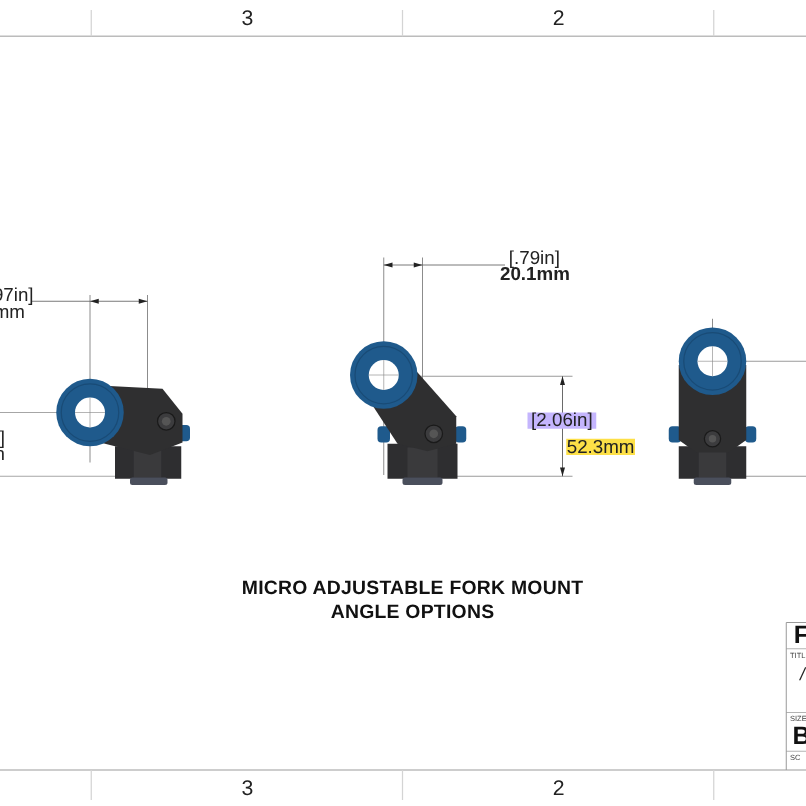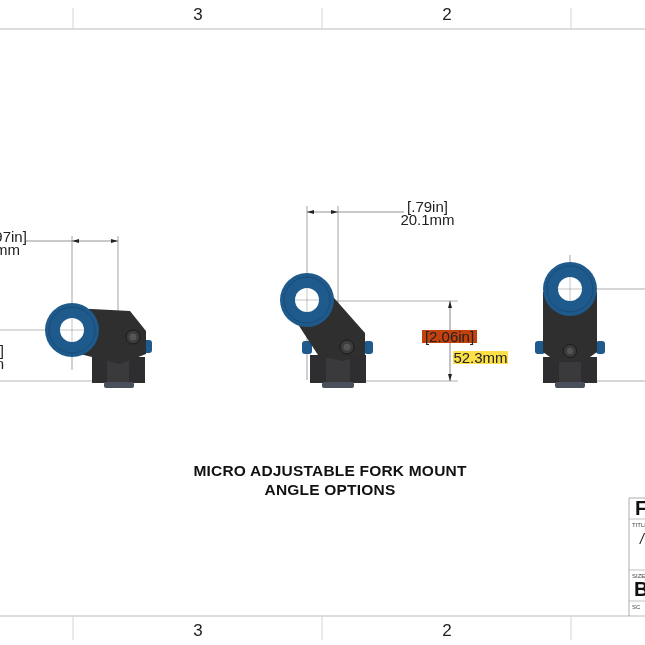--- a/index.html
+++ b/index.html
@@ -124,22 +124,22 @@
 <span class="zone-num" style="left:447px; top:5px;">2</span>
 <span class="zone-num" style="left:198px; top:621px;">3</span>
 <span class="zone-num" style="left:447px; top:621px;">2</span>
 
 <div class="dim" style="left:-14px; top:230px; width:30px; text-align:right;">[.97in]</div>
 <div class="dim" style="left:-14px; top:243px; width:34px; text-align:right;">mm</div>
 <div class="dim" style="left:-6px; top:344px; width:10px; text-align:right;">]</div>
 <div class="dim" style="left:-6px; top:357px; width:10px; text-align:right;">n</div>
 
 <div class="dim" style="left:400px; top:200px; width:55px;">[.79in]</div>
-<div class="dim" style="left:400px; top:213px; width:55px;">20.1mm</div>
-<div class="dim" style="left:422px; top:330px; width:55px; background:#c2410c;">[2.06in]</div>
+<div class="dim" style="left:400px; top:213px; width:55px;font-weight:bold;">20.1mm</div>
+<div class="dim" style="left:422px; top:330px; width:55px; background:#c4b5fd;">[2.06in]</div>
 <div class="dim" style="left:422px; top:351px; width:55px; background:#fde047;margin-left:31px;">52.3mm</div>
 
 <div class="title">
   <div>MICRO ADJUSTABLE FORK MOUNT</div>
   <div>ANGLE OPTIONS</div>
 </div>
 
 <div class="tb-big" style="left:635px; top:497px;">F</div>
 <div class="tb-label" style="left:632px; top:522px;">TITLE</div>
 <div class="dim" style="left:640px; top:533px; font-size:14px; font-style:italic;">/</div>

